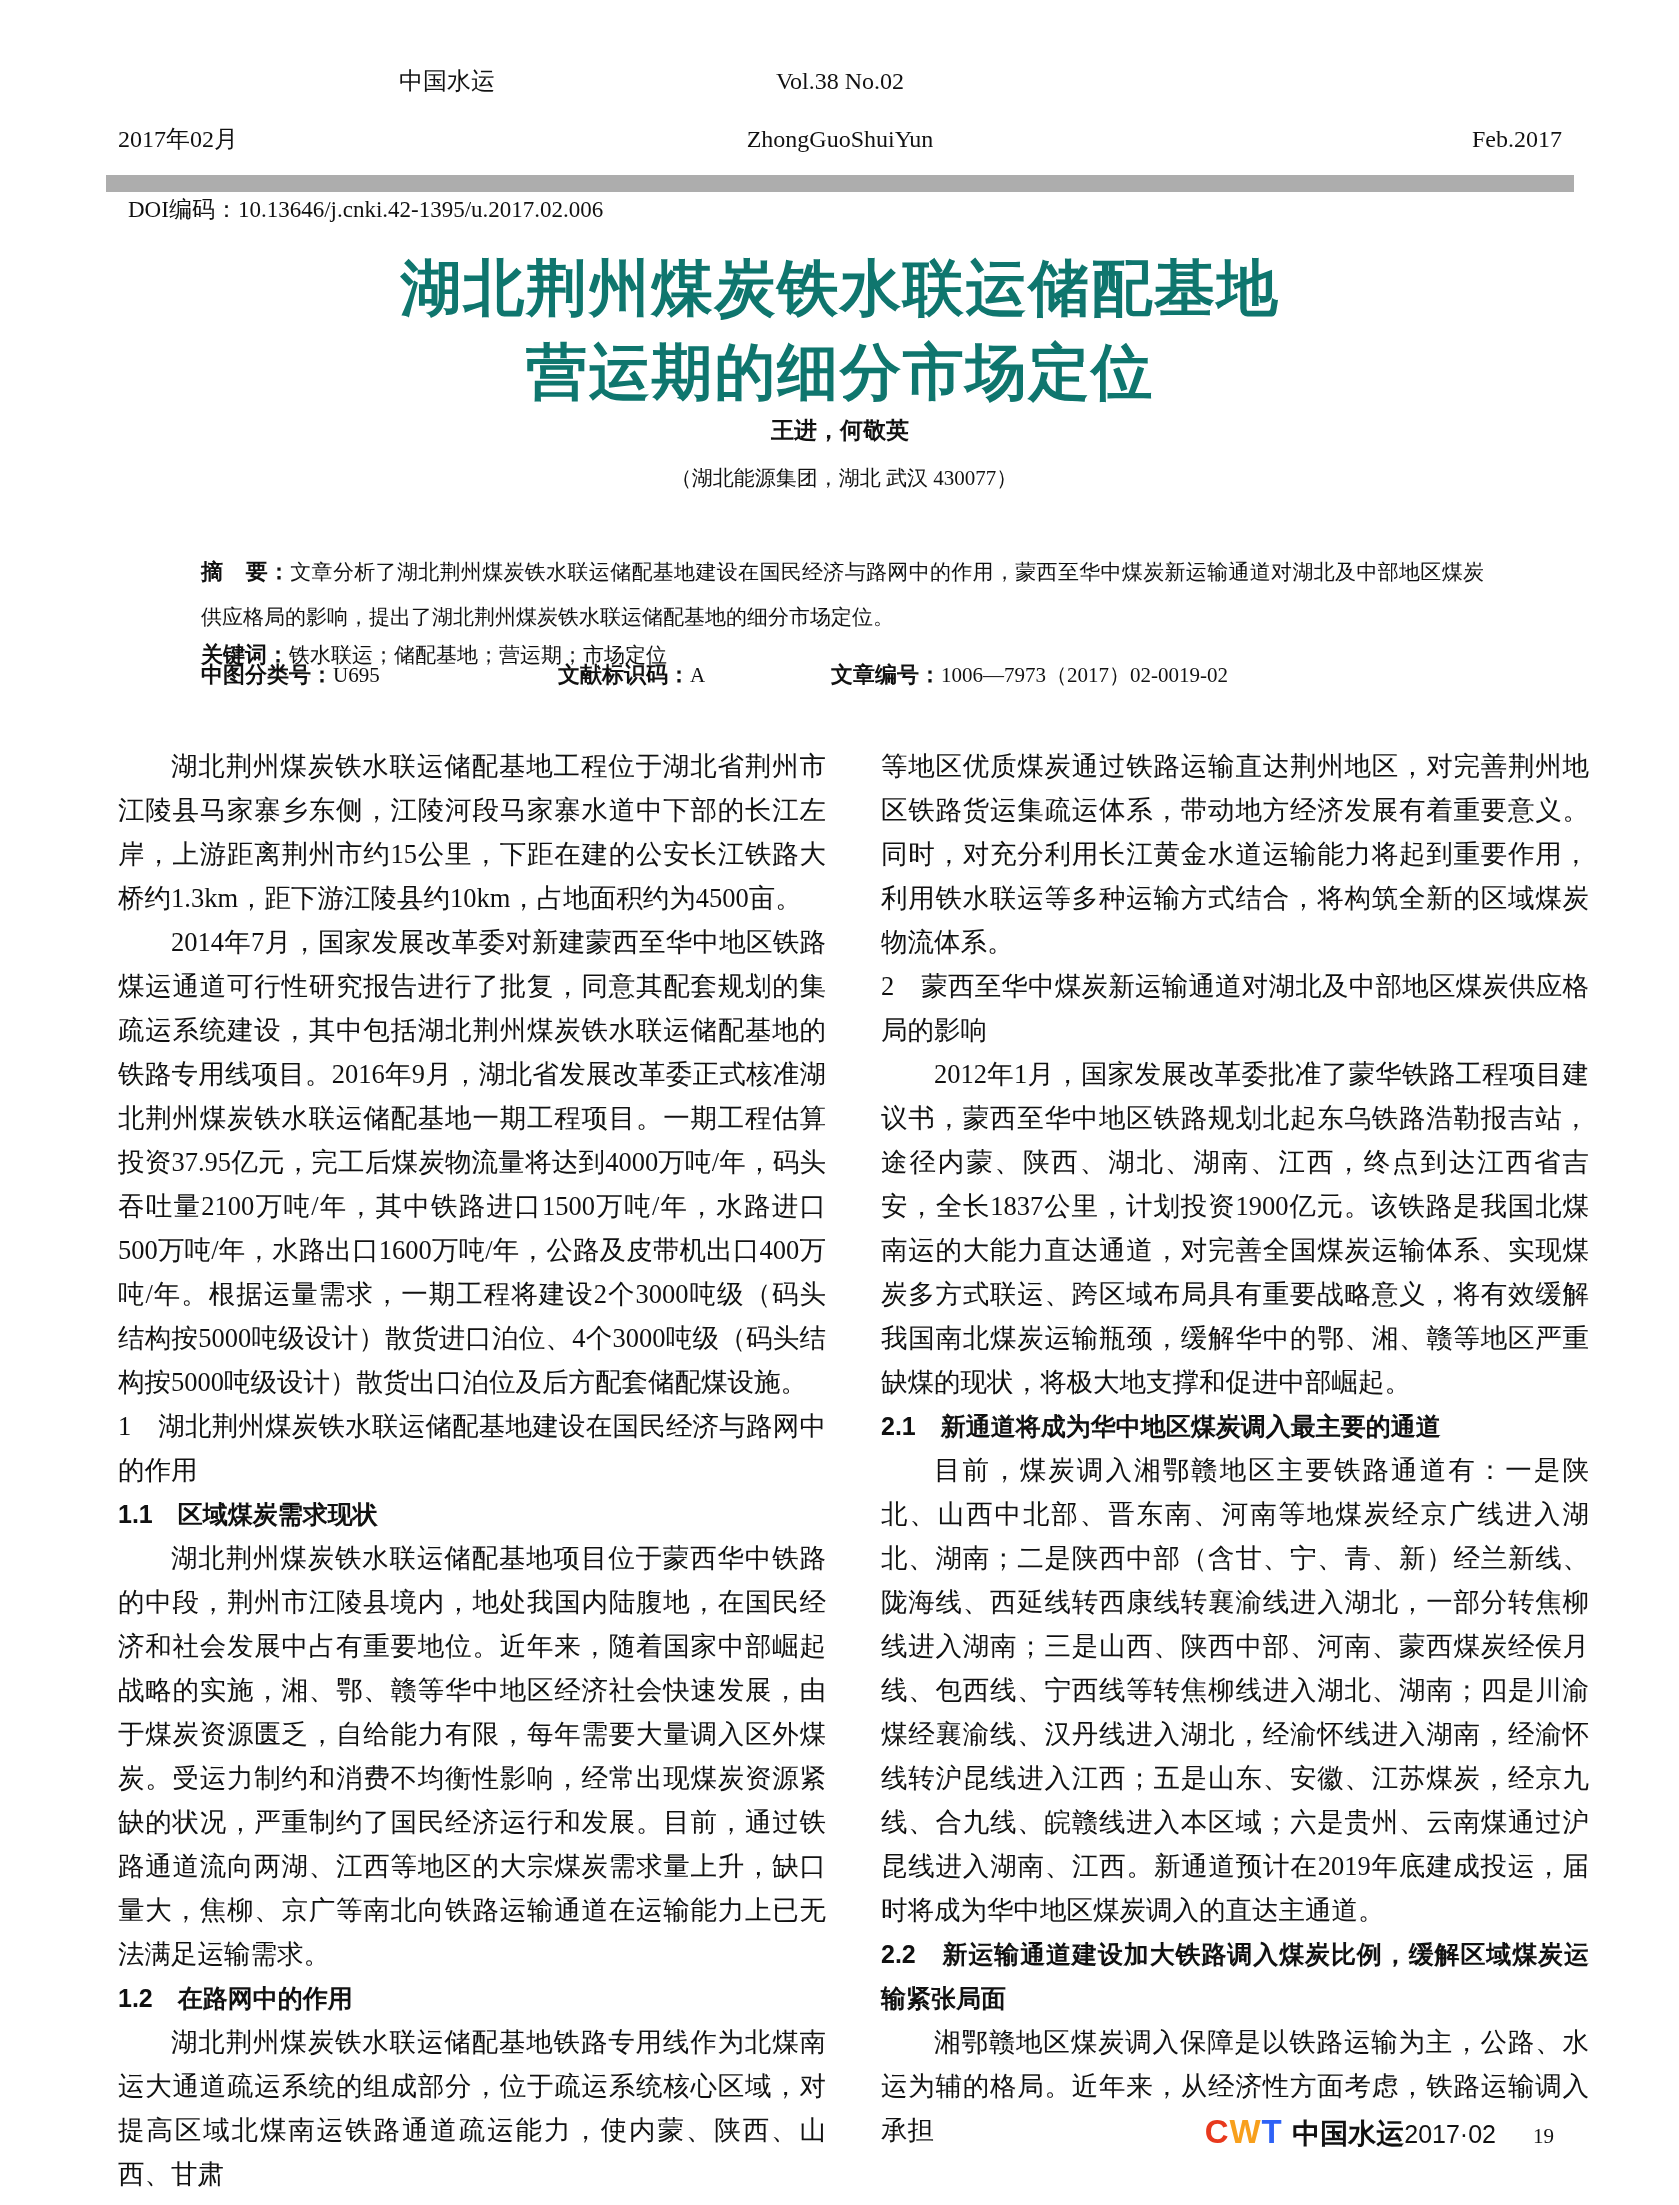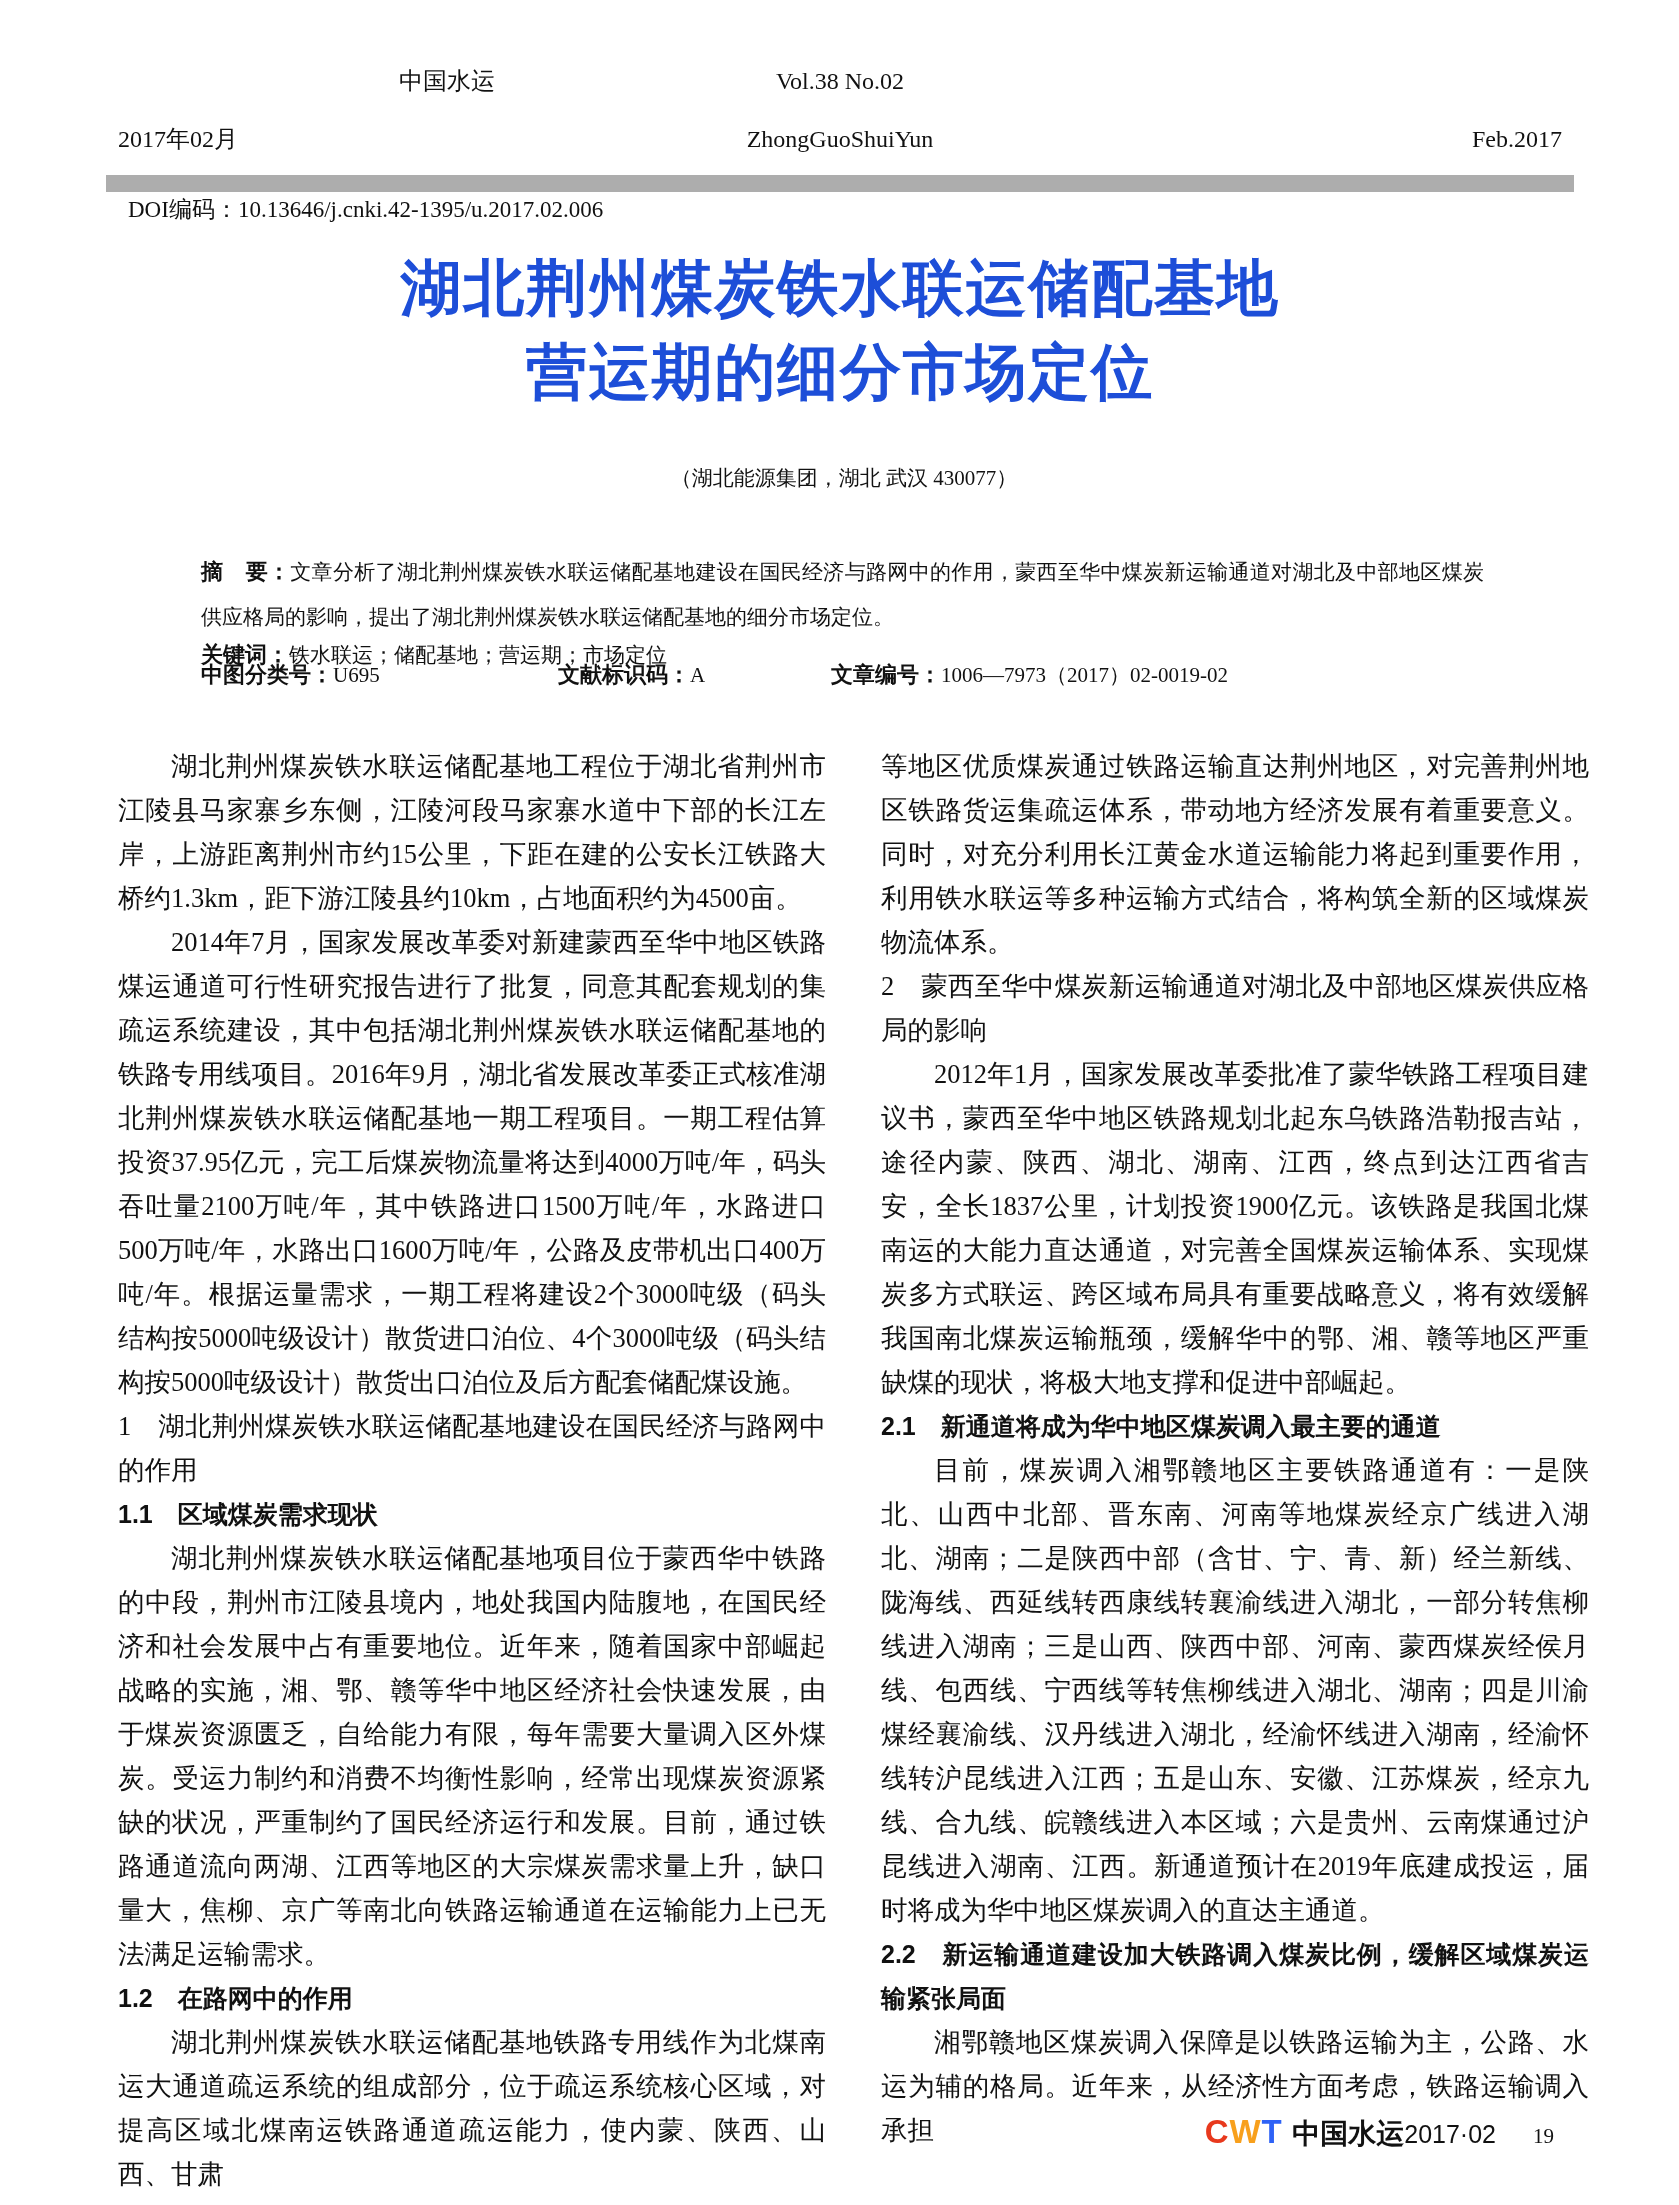--- a/index.html
+++ b/index.html
@@ -15,21 +15,21 @@
   .jheader{position:absolute;left:118px;right:118px;top:65px;}
   .jrow{display:grid;grid-template-columns:1fr auto 1fr;align-items:baseline;font-size:24px;}
   .jrow + .jrow{margin-top:25.6px;}
   .jrow .l{text-align:left;}
   .jrow .c{text-align:center;}
   .jrow .r{text-align:right;}
   .divider{position:absolute;left:106px;right:106px;top:175px;height:17px;background:#adadad;}
   
   .doi{position:absolute;left:128px;top:194px;font-size:23px;}
   
-  .title{position:absolute;left:0;right:0;top:247px;text-align:center;font-weight:bold;font-size:61px;line-height:84px;letter-spacing:1.8px;color:#1d4ed8;}
+  .title{position:absolute;left:0;right:0;top:247px;text-align:center;font-weight:bold;font-size:61px;line-height:84px;letter-spacing:1.8px;color:#0f766e;}
   .authors{position:absolute;left:0;right:0;top:415px;text-align:center;font-weight:bold;font-size:23px;font-family:"Liberation Sans","DejaVu Sans",sans-serif;}
   .affil{position:absolute;left:0;right:0;top:464px;text-align:center;font-size:21px;padding-left:8px;}
   
   .abs{position:absolute;left:201px;width:1283px;top:528px;font-size:21px;line-height:45px;text-align:justify;}
   .abs b,.kw b{font-family:"Liberation Sans","DejaVu Sans",sans-serif;font-size:22px;}
   .kw{position:absolute;left:201px;width:1283px;top:619px;font-size:21px;}
   .clc{position:absolute;left:201px;width:1283px;top:660px;font-size:21px;display:flex;align-items:baseline;}
   .clc .grp{white-space:nowrap;}
   .clc .grp b{font-family:Liberation Serif, serif;font-size:22px;text-align:center;}
   .clc .g1{width:357px;}
@@ -69,20 +69,21 @@
   <div class="divider"></div>
 
   <div class="doi">
     <span>DOI编码：</span><span>10.13646/j.cnki.42-1395/u.2017.02.006</span>
   </div>
 
   <div class="title">
     <div>湖北荆州煤炭铁水联运储配基地</div>
     <div>营运期的细分市场定位</div>
   </div>
+  <div class="authors">王进，何敬英</div>
   <div class="affil">（湖北能源集团，湖北 武汉 430077）</div>
 
   <p class="abs"><b>摘　要：</b><span>文章分析了湖北荆州煤炭铁水联运储配基地建设在国民经济与路网中的作用，蒙西至华中煤炭新运输通道对湖北及中部地区煤炭供应格局的影响，提出了湖北荆州煤炭铁水联运储配基地的细分市场定位。</span></p>
   <p class="kw"><b>关键词：</b><span>铁水联运；储配基地；营运期；市场定位</span></p>
   <div class="clc">
     <span class="grp g1"><b>中图分类号：</b><span>U695</span></span>
     <span class="grp g2"><b>文献标识码：</b><span>A</span></span>
     <span class="grp"><b>文章编号：</b><span>1006—7973（2017）02-0019-02</span></span>
   </div>
 

